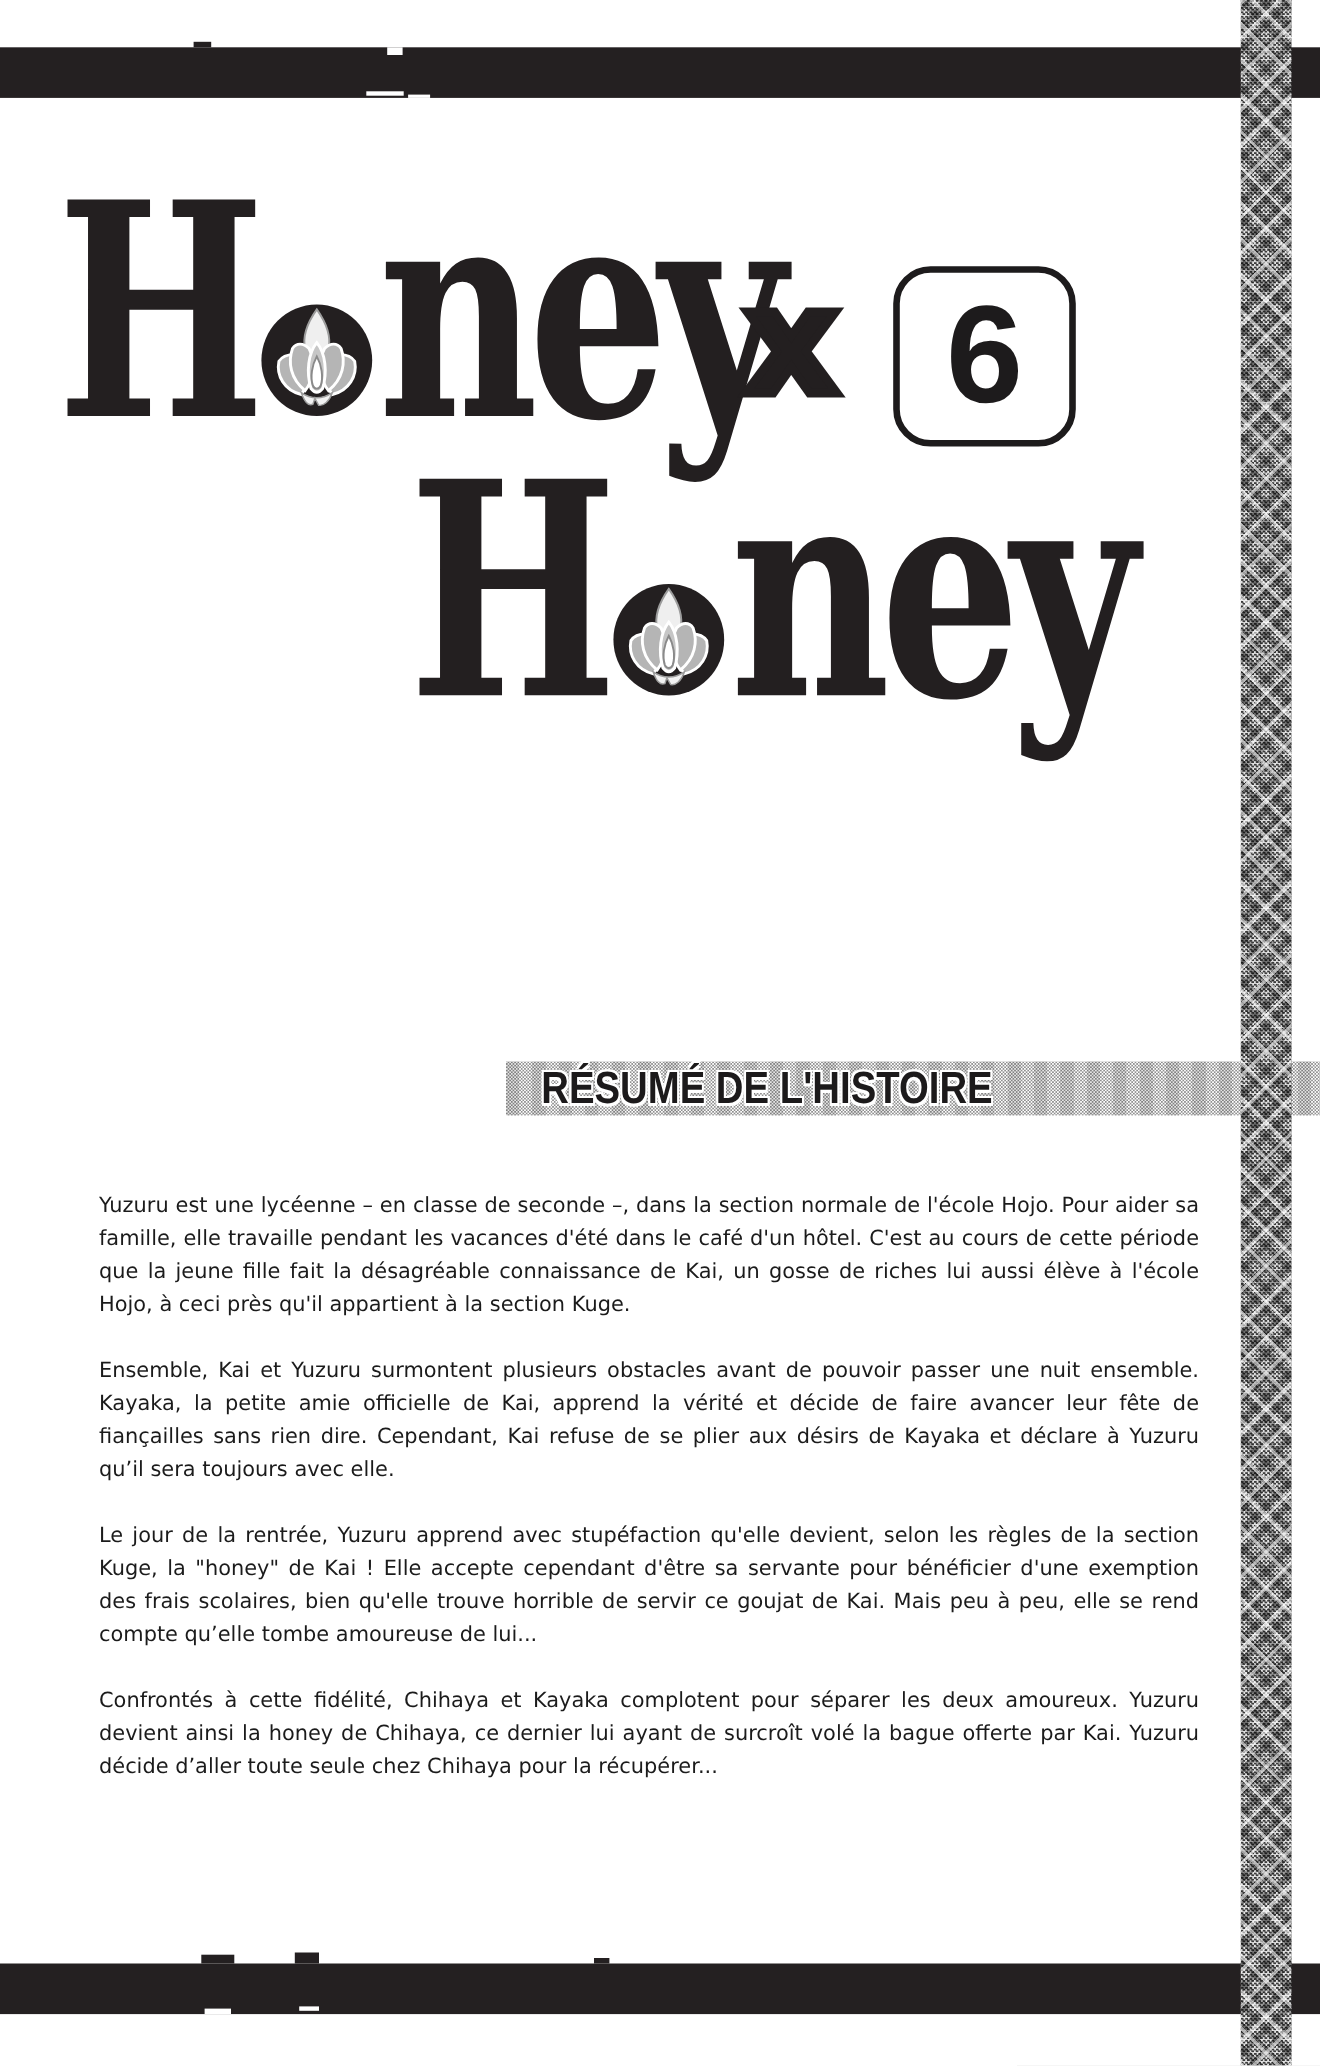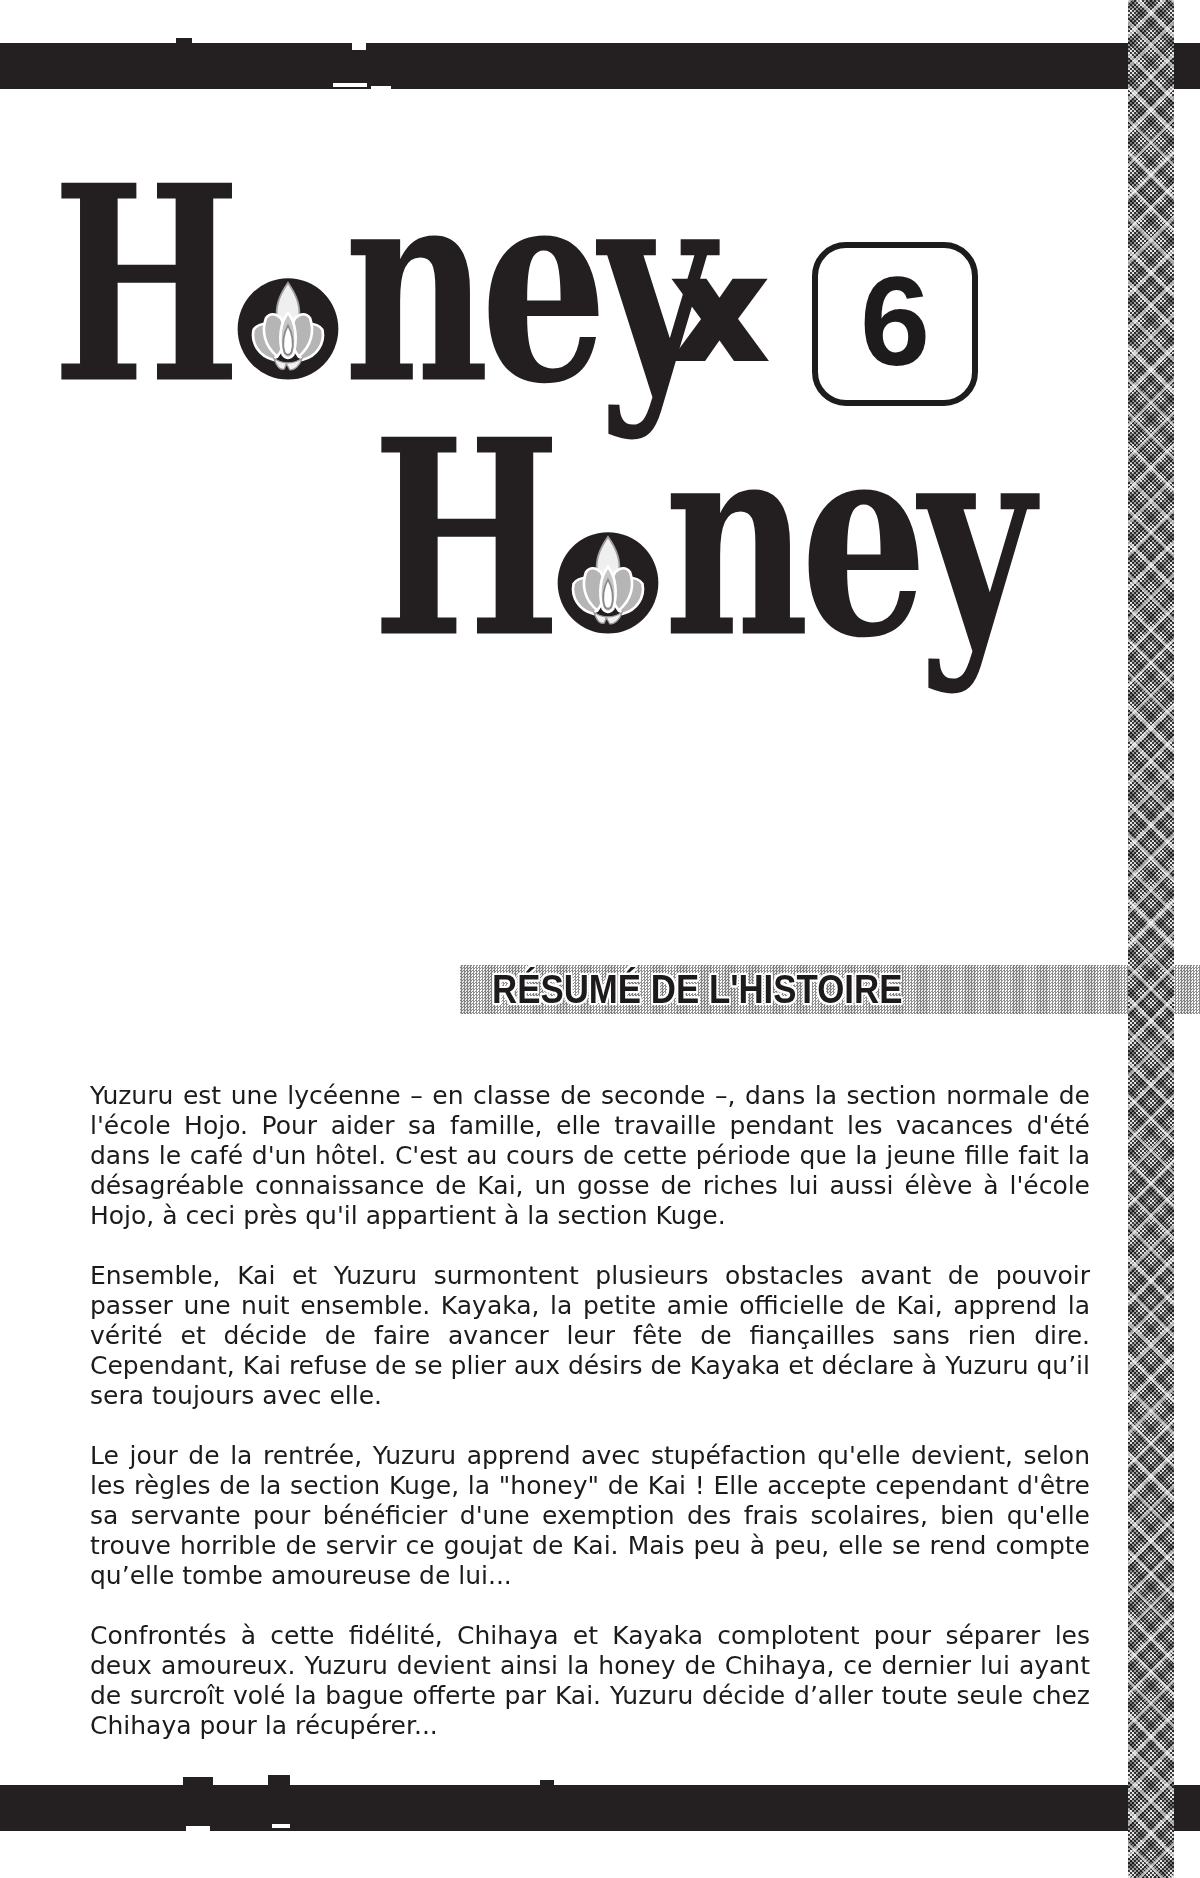--- a/index.html
+++ b/index.html
@@ -81,21 +81,21 @@
   }
 
   
   .summary{
     position:absolute;left:90px;top:1081px;width:1000px;z-index:2;
     color:#1b1b1b;
   }
   .summary p{
     margin:0 0 30px 0;
     font-family:"DejaVu Sans", sans-serif;
-    font-size:25px;line-height:30px;
+    font-size:19px;line-height:30px;
     text-align:justify;
   }
   .summary p:last-child{margin-bottom:0;}
 
   
   .artifact{position:absolute;z-index:4;}
   .artifact.white{background:#ffffff;}
   .artifact.black{background:#242021;}
 
   .hidden-defs{position:absolute;width:0;height:0;overflow:hidden;}

